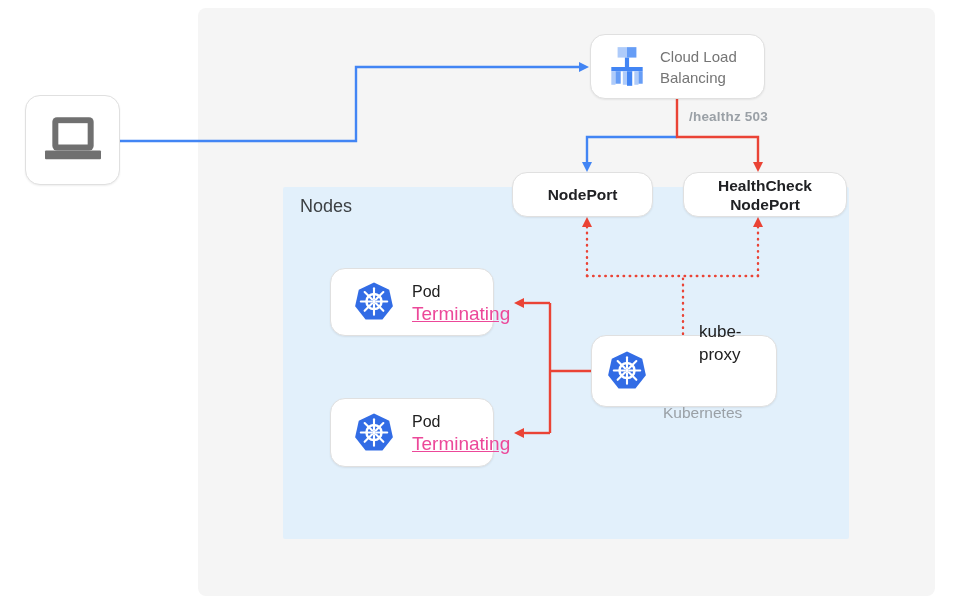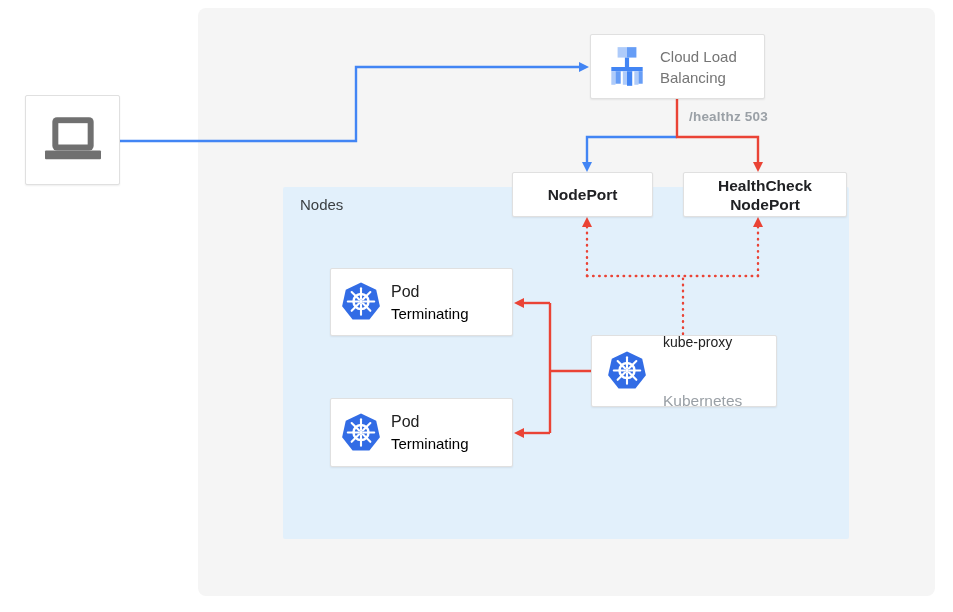--- a/index.html
+++ b/index.html
@@ -11,52 +11,52 @@
   }
   .outer-region{
     position:absolute;left:198px;top:8px;width:737px;height:588px;
     background:var(--outer-region-bg,#f5f5f5);border-radius:8px;z-index:0;
   }
   .nodes-region{
     position:absolute;left:283px;top:187px;width:566px;height:352px;
     background:var(--nodes-region-bg,#e2f0fb);border-radius:2px;z-index:1;
   }
   .nodes-label{
-    position:absolute;left:300px;top:196px;font-size:15px;color:#3c4043;z-index:3;
+    position:absolute;left:300px;top:196px;font-size:18px;color:#3c4043;z-index:3;
   }
   svg.wires{position:absolute;left:0;top:0;z-index:2;}
   .w{fill:none;stroke-width:2.4px;}
   .wb{stroke:var(--blue-line,#4285f4);}
   .wr{stroke:var(--red-line,#ea4335);}
   .wrd{stroke:var(--red-line,#ea4335);stroke-dasharray:0.5 5.6;stroke-linecap:round;}
   .box{
     position:absolute;background:#fff;border:1px solid var(--box-border,#e0e0e0);
-    border-radius:2px;box-shadow:0 1px 2px rgba(0,0,0,.07);
+    border-radius:15px;box-shadow:0 1px 2px rgba(0,0,0,.07);
     box-sizing:border-box;display:flex;align-items:center;z-index:3;
   }
   .client-box{left:25px;top:95px;width:95px;height:90px;justify-content:center;}
   .clb-box{left:590px;top:34px;width:175px;height:65px;padding-left:13px;gap:10px;}
   .clb-label{width:86px;font-size:15px;line-height:21px;color:#757575;}
   .healthz-label{
     position:absolute;left:689px;top:109px;z-index:3;
     font-size:13.5px;font-weight:bold;color:#9aa0a6;letter-spacing:.2px;text-align:center;
   }
   .port-box{justify-content:center;text-align:center;
     font-size:15.5px;font-weight:bold;color:#202124;line-height:19px;}
   .nodeport-box{left:512px;top:172px;width:141px;height:45px;}
   .hc-box{left:683px;top:172px;width:164px;height:45px;}
   .hc-box span{display:block;}
   .entity-box .txt{display:flex;flex-direction:column;justify-content:center;}
-  .pod-box{left:330px;width:183px;height:68px;padding-left:8px;gap:8px;}
+  .pod-box{left:330px;width:164px;height:68px;padding-left:21px;gap:16px;}
   .pod-box.pod-top{top:268px;}
   .pod-box.pod-bottom{top:398px;height:69px;}
   .pod-title{font-size:16px;color:#212121;line-height:22px;}
-  .pod-status{font-size:15px;color:#000000;line-height:21px;}
+  .pod-status{font-size:19px;color:#ec4899;line-height:21px;text-decoration:underline;}
   .kp-box{left:591px;top:335px;width:186px;height:72px;padding-left:13px;gap:14px;}
-  .kp-title{font-size:14px;color:#212121;line-height:23px;}
+  .kp-title{font-size:17px;color:#212121;line-height:23px;margin-left:36px;}
   .kp-subtitle{font-size:15.5px;color:#9aa0a6;line-height:21px;margin-top:36px;}
   .icn{flex:0 0 auto;display:block;}
   .hidden-defs{position:absolute;width:0;height:0;overflow:hidden;}
 </style>
 </head>
 <body>
 
 <svg class="hidden-defs" aria-hidden="true">
   <defs>
     <g id="sym-laptop">

